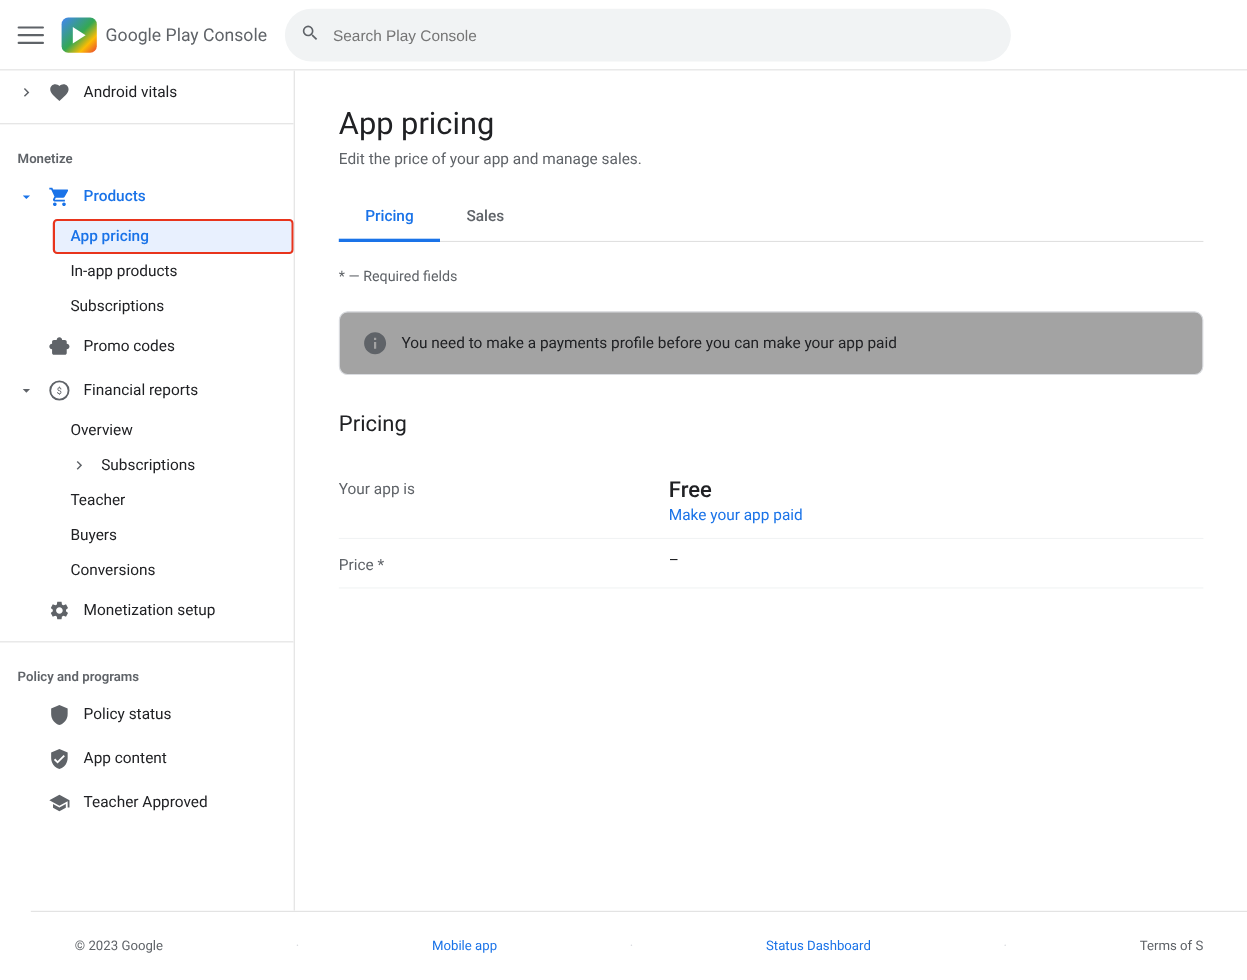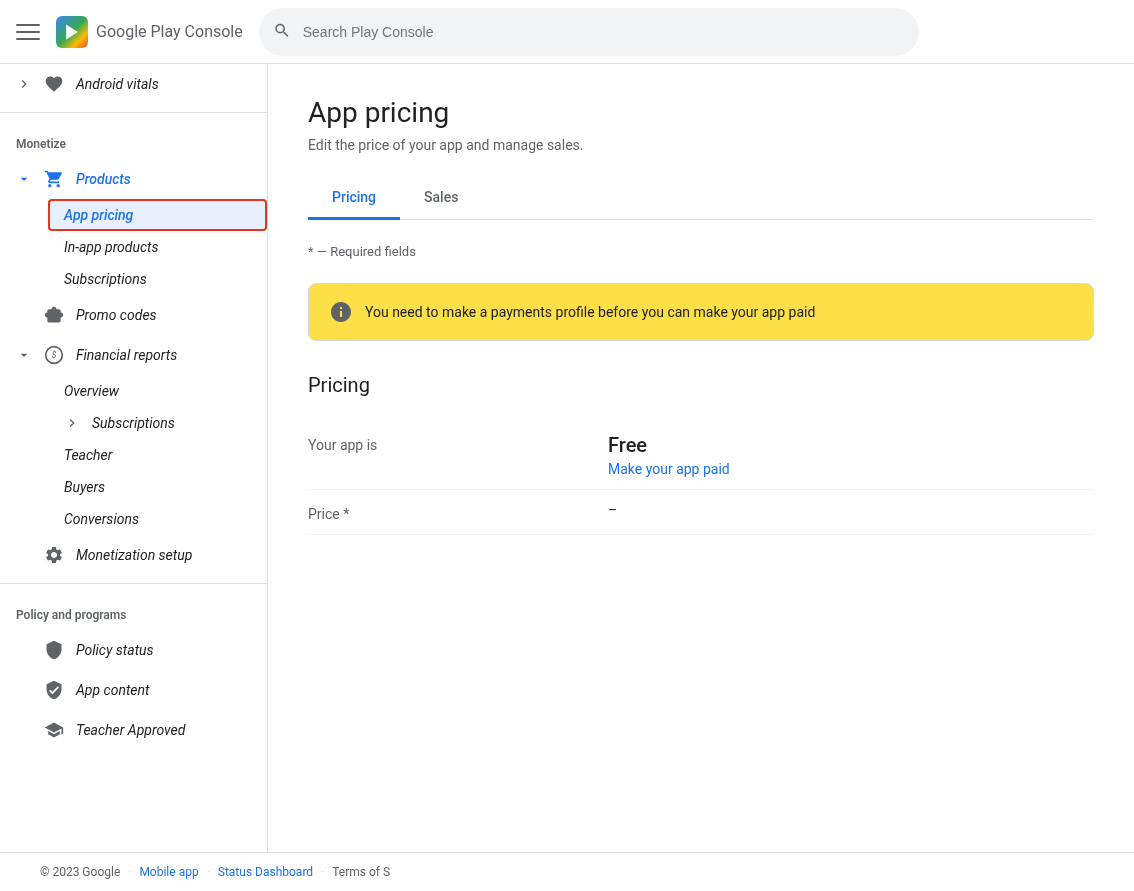--- a/index.html
+++ b/index.html
@@ -16,48 +16,48 @@
     .search-bar { flex: 1; max-width: 660px; position: relative; }
     .search-bar input { width: 100%; height: 48px; border: none; background: #f1f3f4; border-radius: 24px; padding: 0 16px 0 44px; font-size: 14px; color: #202124; outline: none; }
     .search-bar .search-icon-wrap { position: absolute; left: 14px; top: 50%; transform: translateY(-50%); color: #5f6368; }
 
     
     .layout { display: flex; flex: 1; overflow: hidden; }
 
     
     .sidebar { width: 268px; border-right: 1px solid #e0e0e0; overflow-y: auto; flex-shrink: 0; padding-bottom: 16px; }
     .sidebar-section-label { font-size: 12px; font-weight: 600; color: #5f6368; padding: 16px 16px 8px 16px; text-transform: none; letter-spacing: 0; }
-    .sidebar-item { display: flex; align-items: center; gap: 12px; padding: 10px 16px; cursor: pointer; color: #202124; font-size: 14px; border-radius: 0; position: relative; font-style: italic; }
+    .sidebar-item { display: flex; align-items: center; gap: 12px; padding: 10px 16px; cursor: pointer; color: #202124; font-size: 14px; border-radius: 0; position: relative; }
     .sidebar-item.active-highlighted { background: #e8f0fe; color: #1a73e8; font-weight: 500; outline: 2px solid #e8341c; outline-offset: -2px; border-radius: 4px; }
     .sidebar-item .item-icon { color: #5f6368; flex-shrink: 0; width: 20px; height: 20px; display: flex; align-items: center; justify-content: center; }
     .sidebar-sub { padding-left: 48px; }
     .sidebar-sub .sidebar-item { padding: 8px 16px; font-size: 14px; }
     .chevron { width: 16px; height: 16px; display: inline-block; flex-shrink: 0; }
     .divider { height: 1px; background: #e0e0e0; margin: 8px 0; }
 
     
     .main { flex: 1; overflow-y: auto; padding: 32px 40px; }
     .page-title { font-size: 28px; font-weight: 400; color: #202124; margin-bottom: 8px; }
     .page-subtitle { font-size: 14px; color: #5f6368; margin-bottom: 24px; }
     .tabs { display: flex; border-bottom: 1px solid #e0e0e0; margin-bottom: 24px; }
     .tab { padding: 12px 24px; font-size: 14px; cursor: pointer; color: #5f6368; border-bottom: 3px solid transparent; margin-bottom: -1px; font-weight: 500; }
     .tab.active { color: #1a73e8; border-bottom-color: #1a73e8; }
     .required-note { font-size: 13px; color: #5f6368; margin-bottom: 24px; }
-    .info-banner { display: flex; align-items: center; gap: 12px; background: #fde047; border: 1px solid #dadce0; border-radius: 8px; padding: 16px 20px; margin-bottom: 32px; }
+    .info-banner { display: flex; align-items: center; gap: 12px; background: #a3a3a3; border: 1px solid #dadce0; border-radius: 8px; padding: 16px 20px; margin-bottom: 32px; }
     .info-icon { width: 24px; height: 24px; flex-shrink: 0; color: #5f6368; }
     .info-text { font-size: 14px; color: #202124; }
     .section-title { font-size: 20px; font-weight: 400; color: #202124; margin-bottom: 24px; }
     .field-row { display: flex; align-items: flex-start; padding: 12px 0; border-bottom: 1px solid #f1f3f4; }
     .field-label { width: 300px; font-size: 14px; color: #5f6368; padding-top: 4px; flex-shrink: 0; }
     .field-value { font-size: 14px; color: #202124; }
     .field-value .app-status { font-size: 20px; font-weight: 500; color: #202124; margin-bottom: 4px; }
     .field-value a { color: #1a73e8; text-decoration: none; font-size: 14px; }
 
     
-    .footer { border-top: 1px solid #e0e0e0; padding: 12px 40px; display: flex; justify-content: flex-start; align-items: center; gap: 8px; font-size: 12px; color: #5f6368; flex-shrink: 0; }
+    .footer { border-top: 1px solid #e0e0e0; padding: 24px 40px; display: flex; justify-content: space-between; align-items: center; gap: 8px; font-size: 12px; color: #5f6368; flex-shrink: 0; margin-left: 28px; }
     .footer a { color: #1a73e8; text-decoration: none; }
     .footer .dot { color: #dadce0; }
   </style>
 </head>
 <body>
 
 <div class="topbar">
   <div class="hamburger">
     <span></span>
       <span></span>

